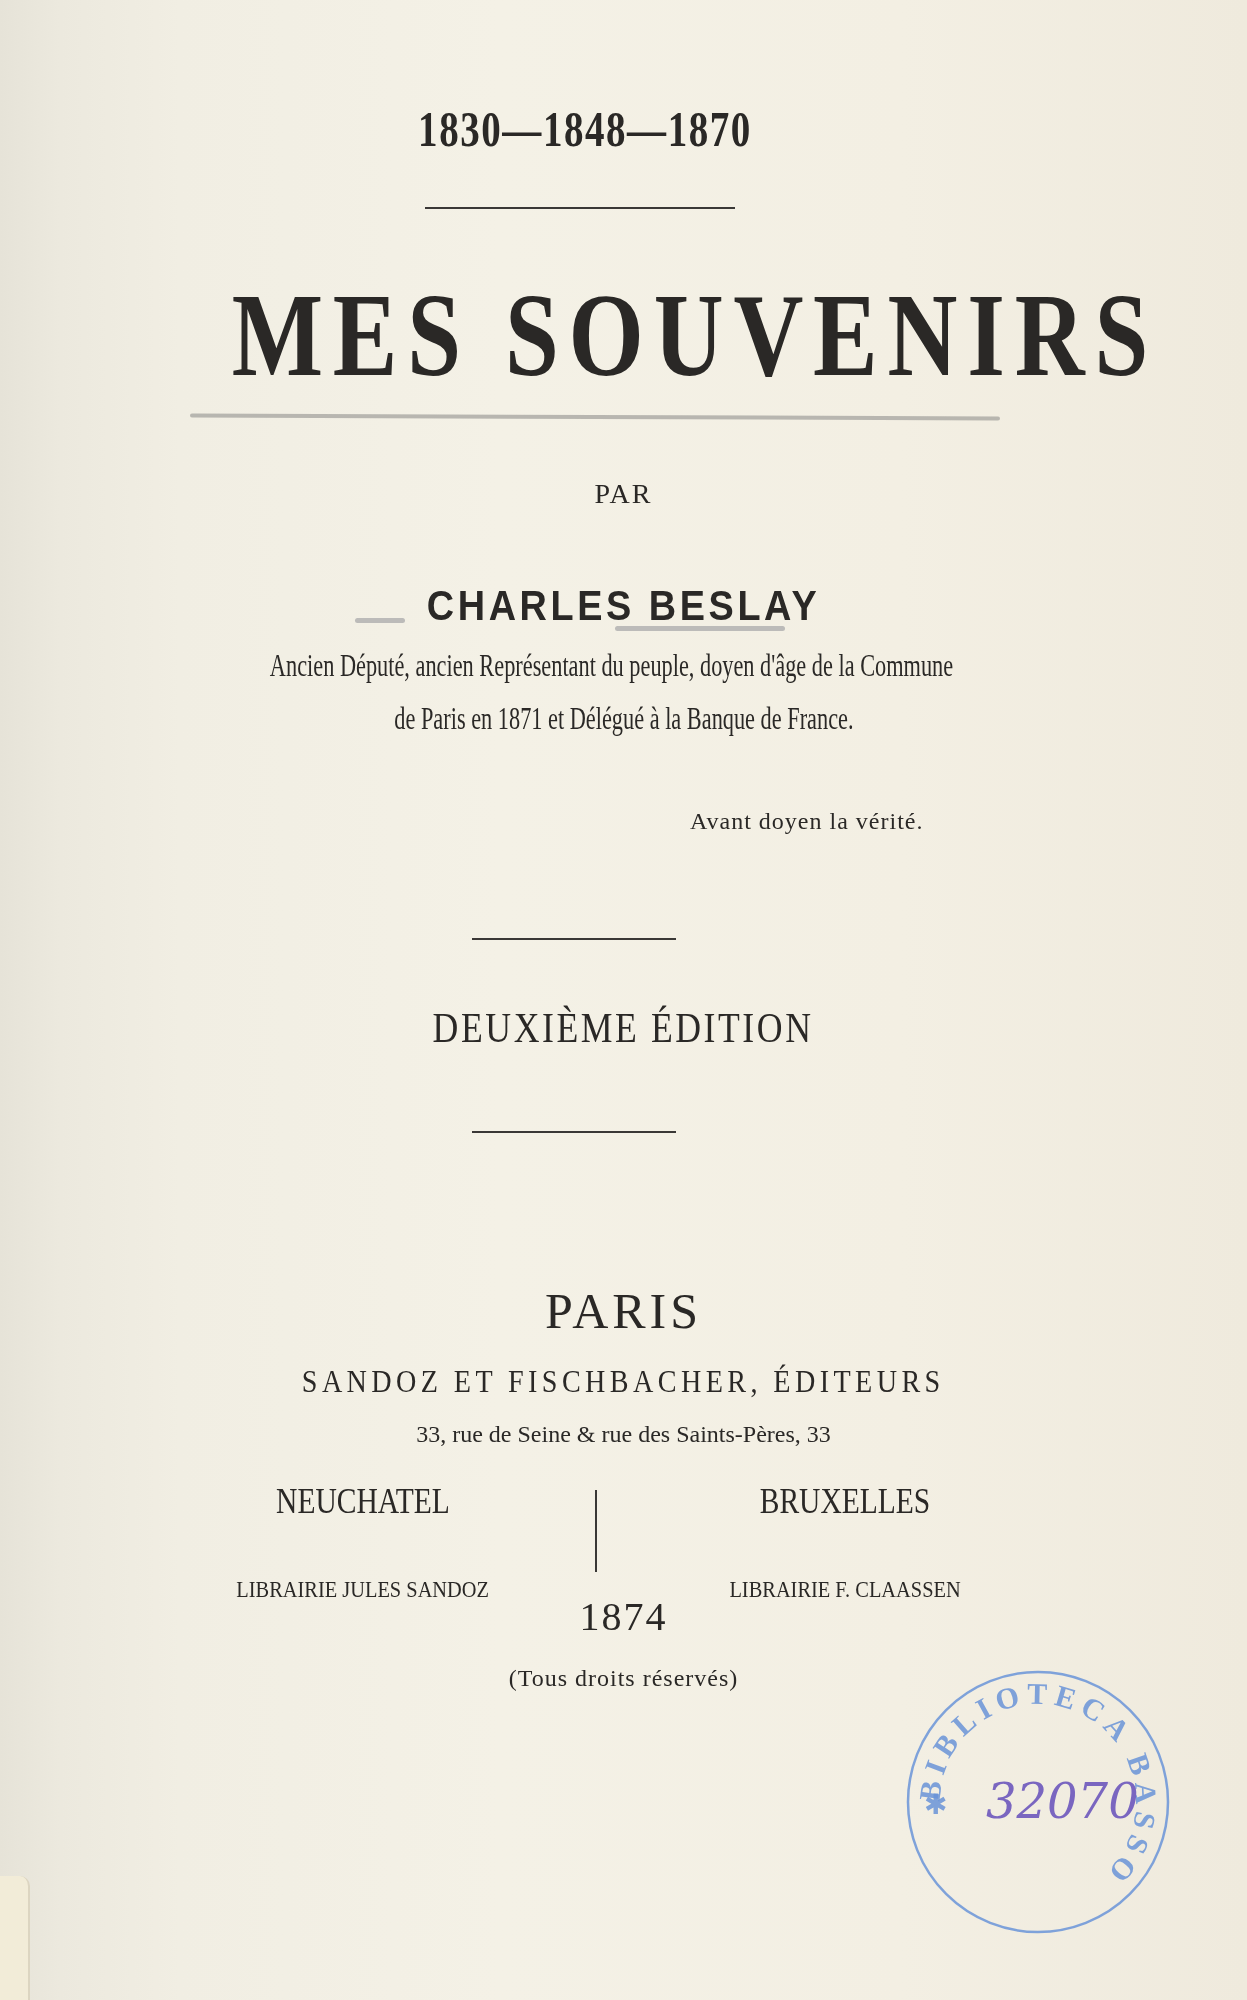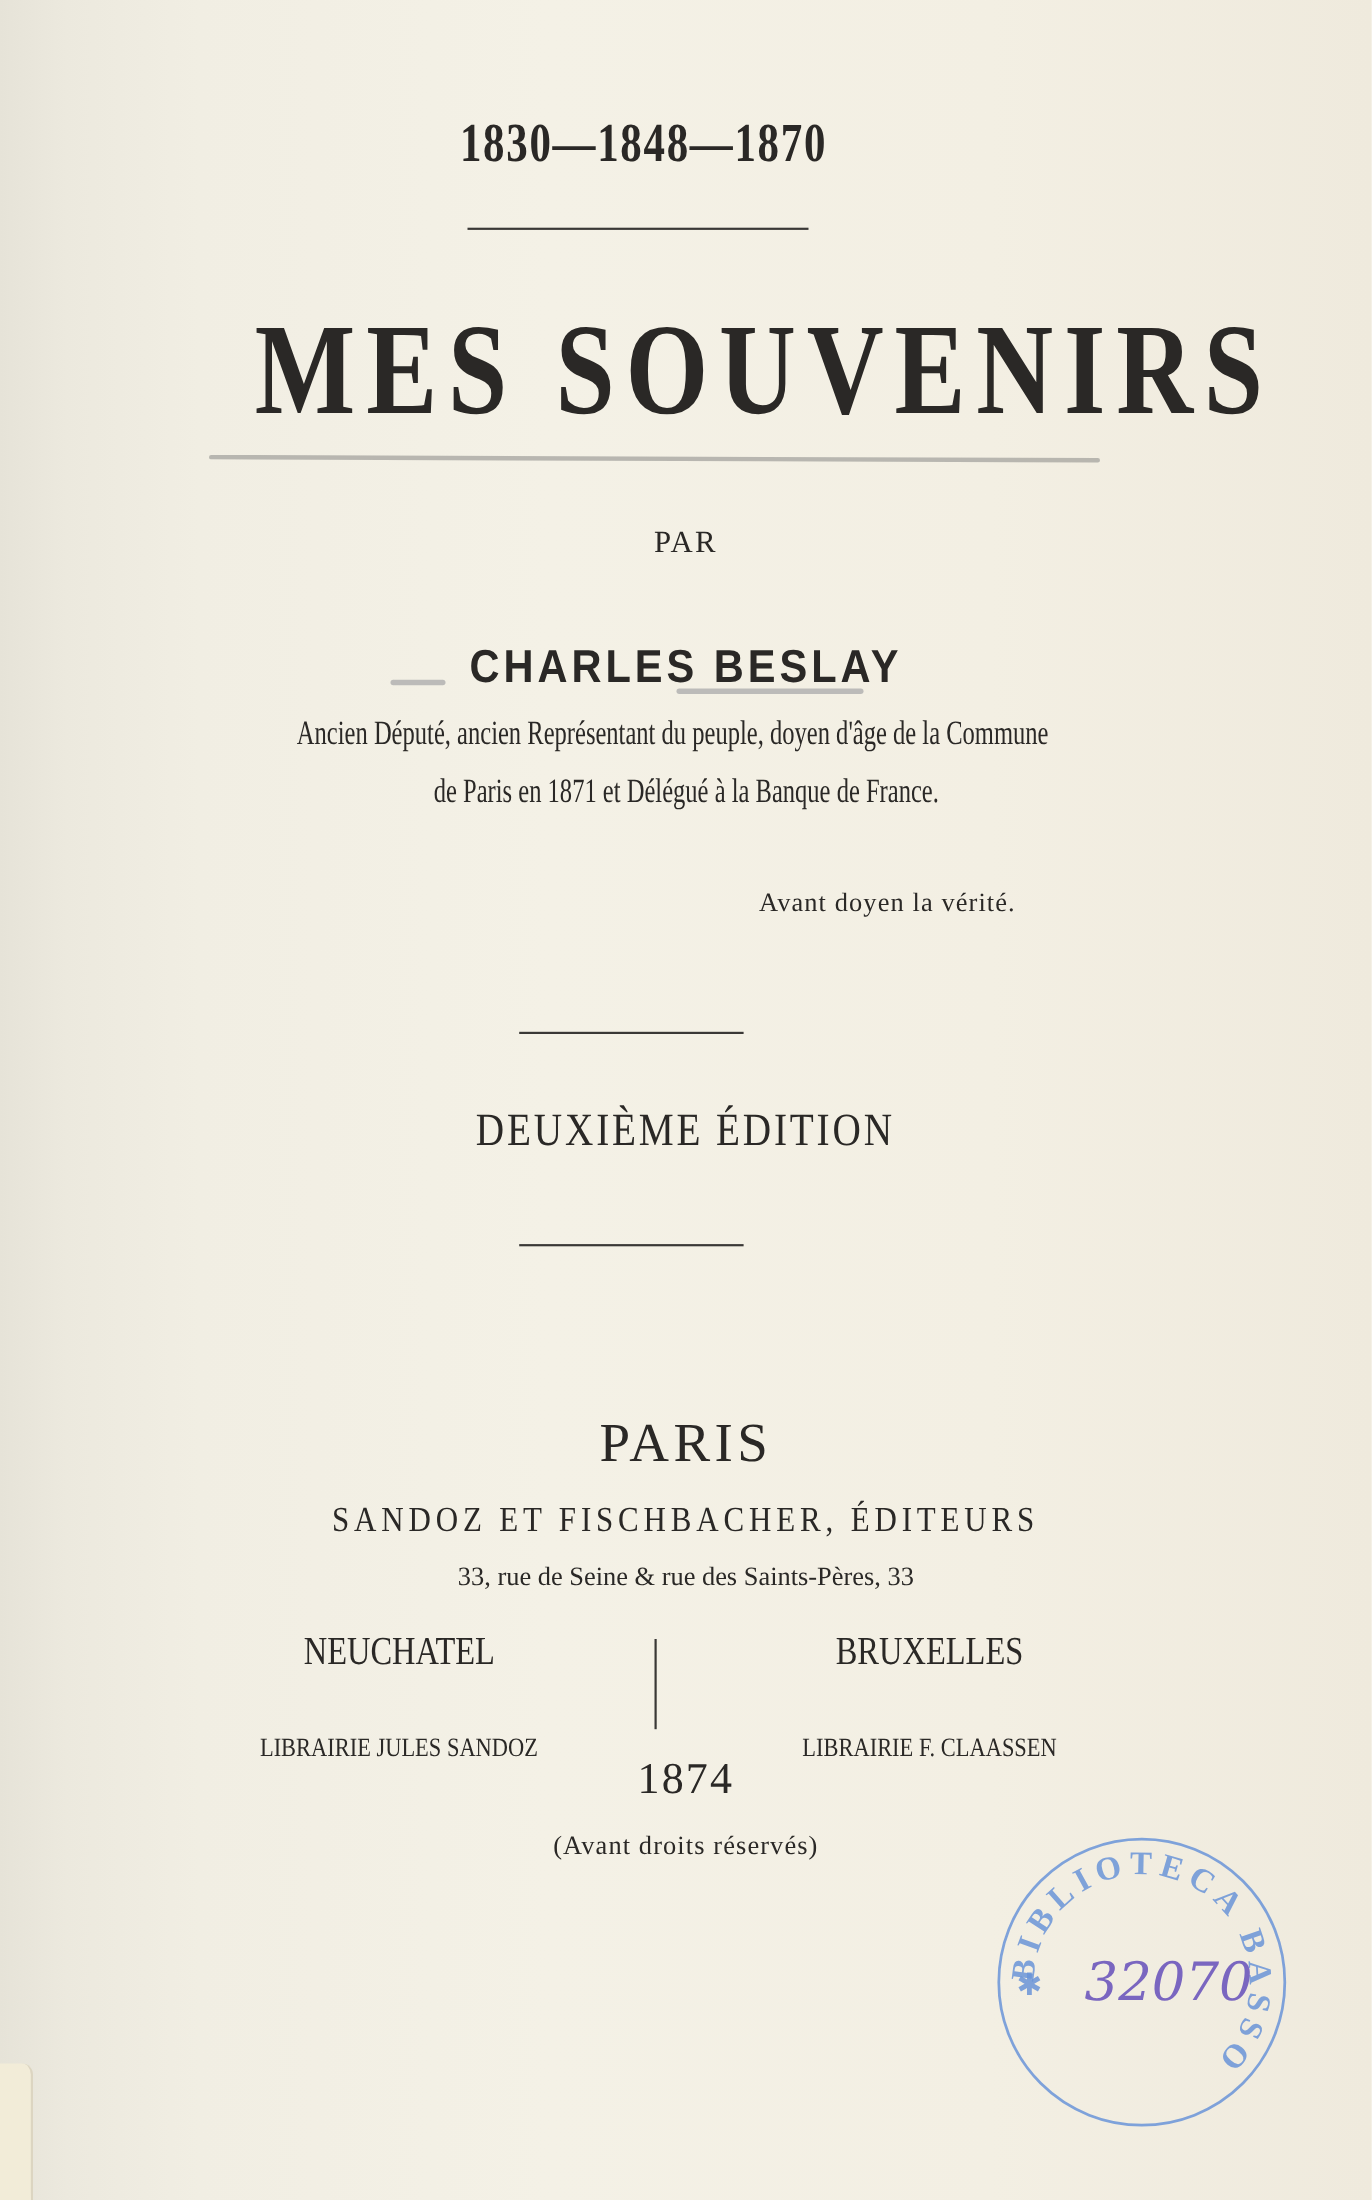--- a/index.html
+++ b/index.html
@@ -75,21 +75,21 @@
   <div class="abs publisher"><span class="cond">SANDOZ ET FISCHBACHER, ÉDITEURS</span></div>
   <div class="abs address">33, rue de Seine &amp; rue des Saints-Pères, 33</div>
 
   <div class="abs branch" style="left:183px;"><span class="cond">NEUCHATEL</span></div>
   <div class="abs lib" style="left:163px;"><span class="cond">LIBRAIRIE JULES SANDOZ</span></div>
   <div class="divider"></div>
   <div class="abs branch" style="left:665px;"><span class="cond">BRUXELLES</span></div>
   <div class="abs lib" style="left:645px;"><span class="cond">LIBRAIRIE F. CLAASSEN</span></div>
 
   <div class="abs year">1874</div>
-  <div class="abs rights">(Avant droits réservés)</div>
+  <div class="abs rights">(Tous droits réservés)</div>
 
   <svg class="stamp" viewBox="0 0 268 268">
     <defs>
       <path id="ringpath" d="M134,134 m-98,0 a98,98 0 1,1 196,0 a98,98 0 1,1 -196,0"></path>
     </defs>
     <circle cx="134" cy="134" r="130" fill="none" stroke="#6a94d8" stroke-width="2.5" opacity="0.85"></circle>
     <text font-family="Liberation Serif, serif" font-size="30" font-weight="bold" fill="#6a94d8" letter-spacing="6" opacity="0.85">
       <textPath href="#ringpath" startOffset="0%">BIBLIOTECA    BASSO</textPath>
     </text>
     <text x="20" y="146" font-family="DejaVu Sans, sans-serif" font-size="28" fill="#6a94d8" opacity="0.85">✱</text>

